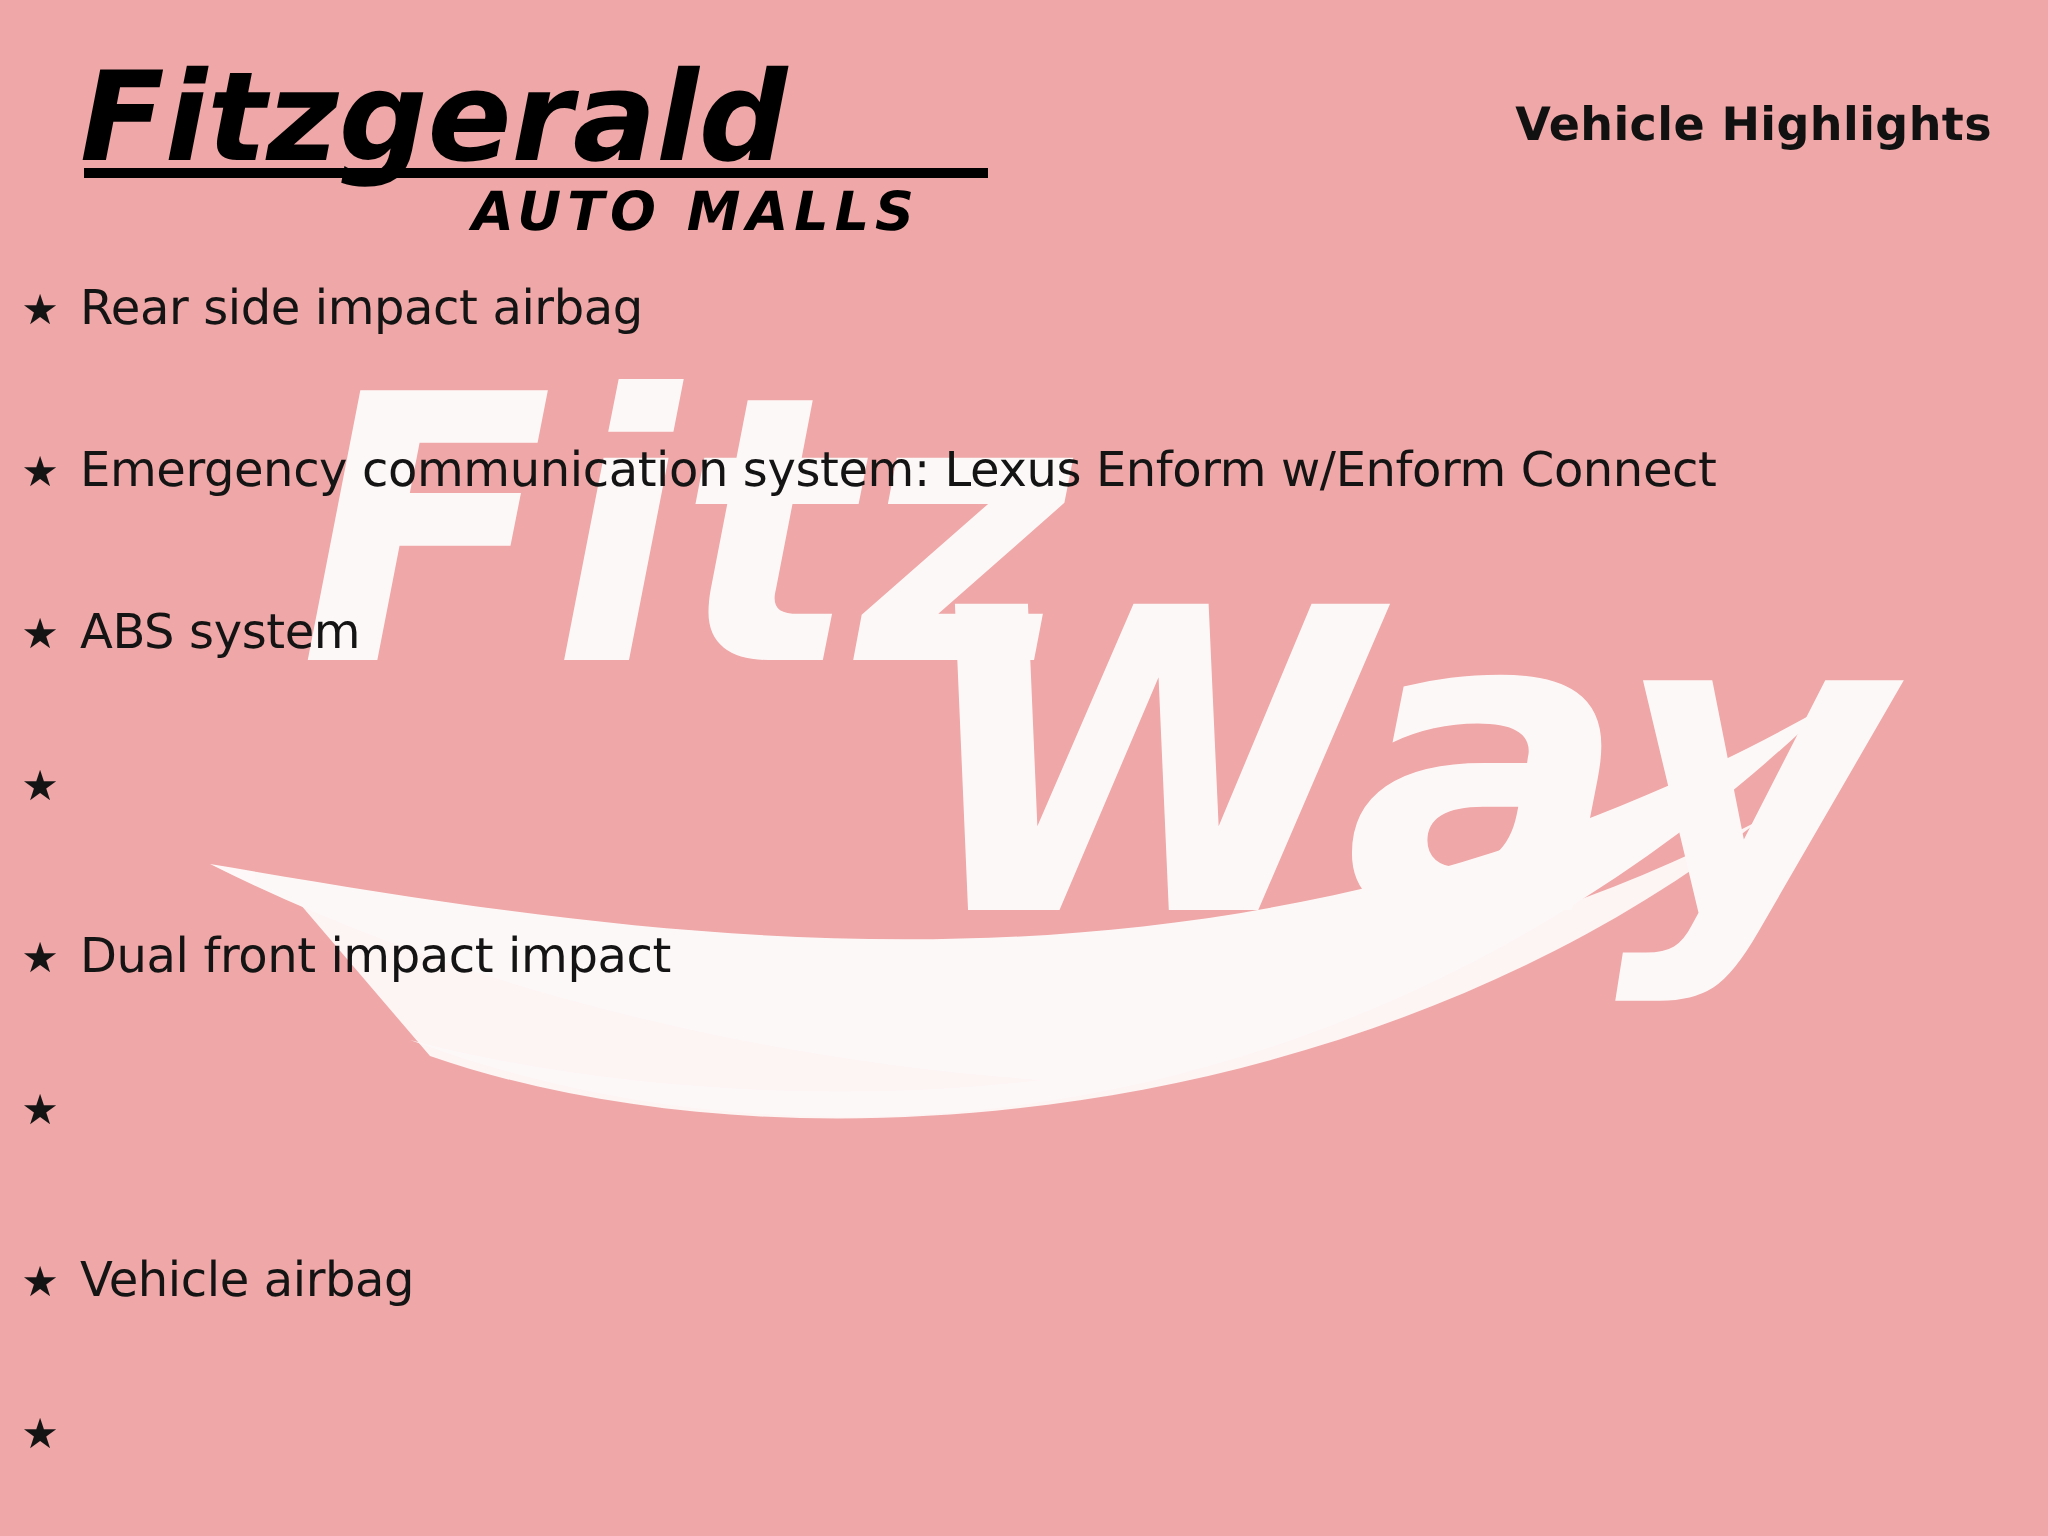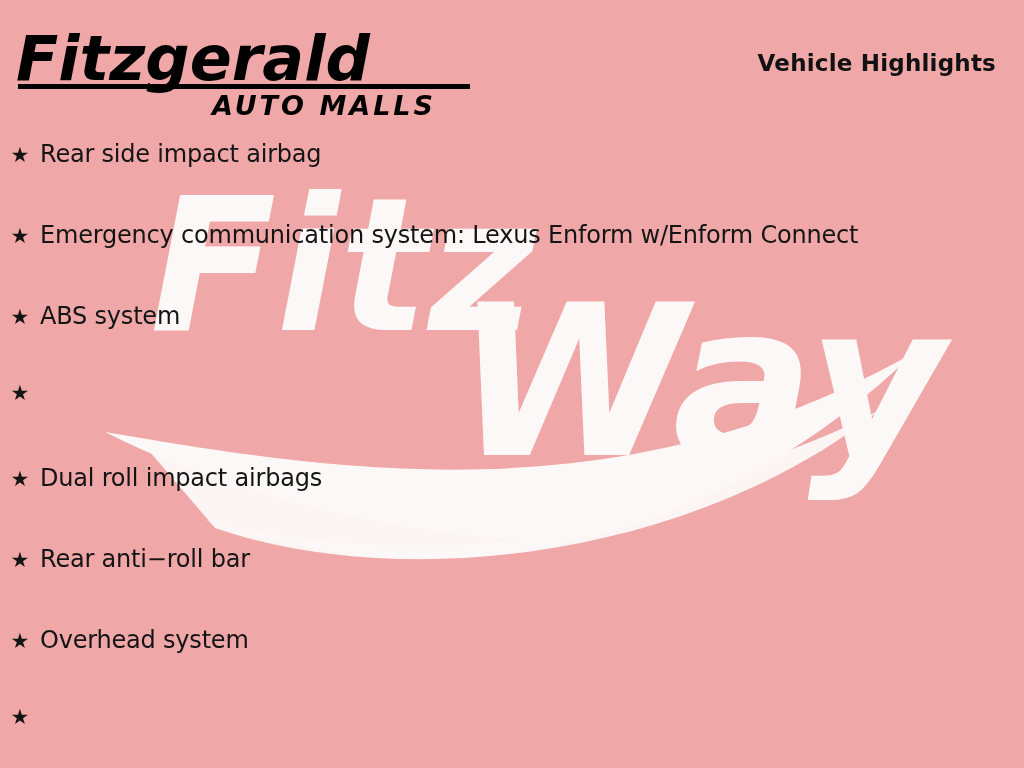--- a/index.html
+++ b/index.html
@@ -22,21 +22,21 @@
     top: 0;
     width: 1024px;
     height: 660px;
     pointer-events: none;
     z-index: 0;
   }
 
   
   .logo-block {
     position: absolute;
-    left: 16px;
+    left: 40px;
     top: 18px;
     width: 460px;
     height: 100px;
     z-index: 2;
   }
   .logo-block svg { display: block; }
 
   .highlights-title {
     position: absolute;
     right: 28px;
@@ -119,26 +119,25 @@
   </li>
   <li class="feature-row">
     <span class="bullet">★</span>
     <span class="feature-text">ABS system</span>
   </li>
   <li class="feature-row">
     <span class="bullet">★</span>
   </li>
   <li class="feature-row">
     <span class="bullet">★</span>
-    <span class="feature-text">Dual roll impact airbags</span>
+    <span class="feature-text">Dual front impact impact</span>
   </li>
   <li class="feature-row">
     <span class="bullet">★</span>
-    <span class="feature-text">Rear anti−roll bar</span>
   </li>
   <li class="feature-row">
     <span class="bullet">★</span>
-    <span class="feature-text">Overhead system</span>
+    <span class="feature-text">Vehicle airbag</span>
   </li>
   <li class="feature-row">
     <span class="bullet">★</span>
   </li>
 </ul>
 
 </body></html>

